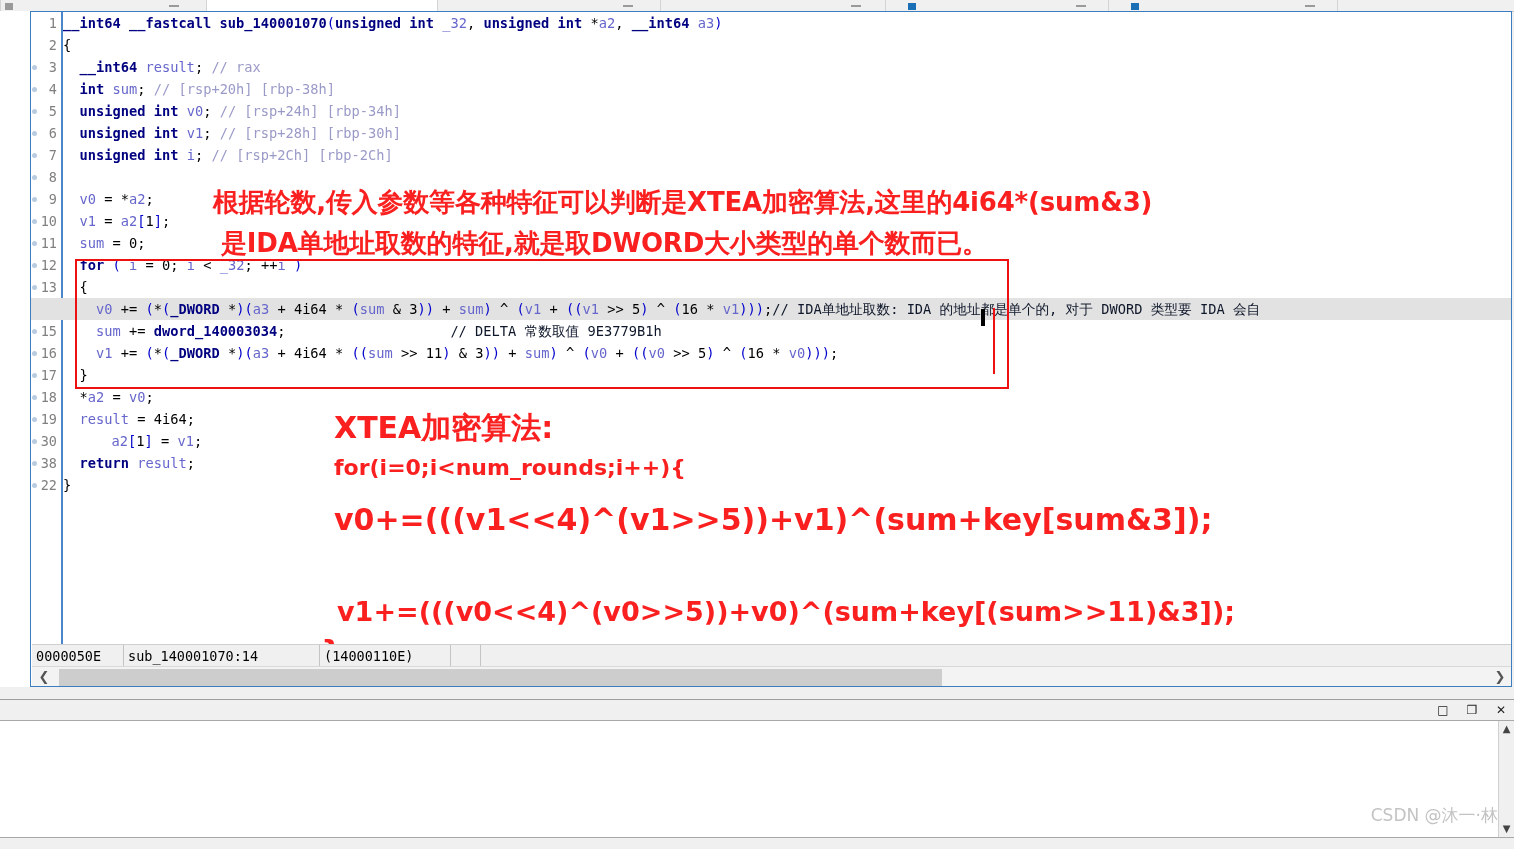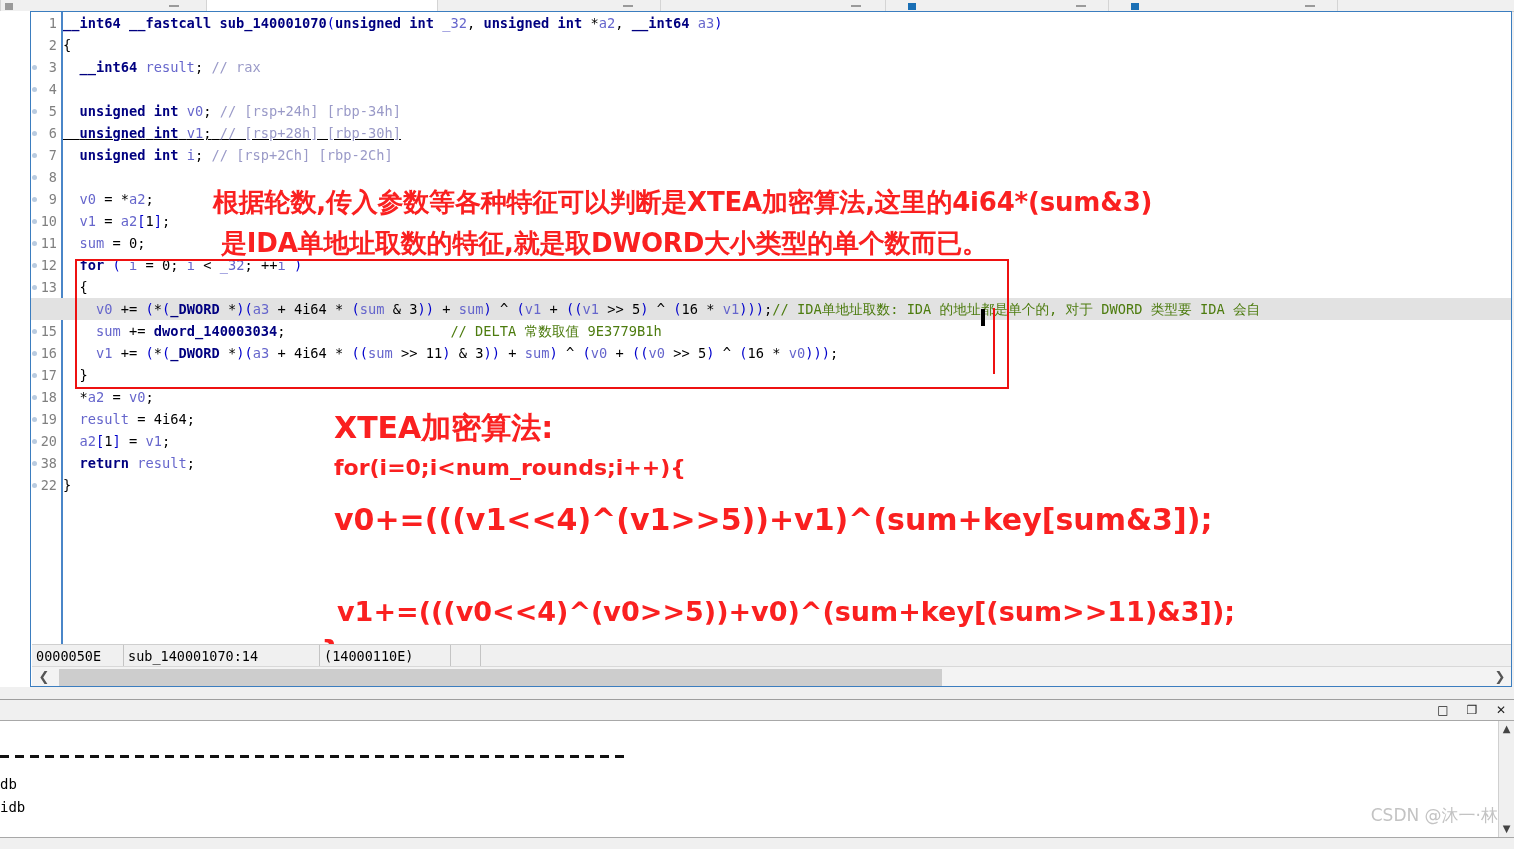--- a/index.html
+++ b/index.html
@@ -59,21 +59,21 @@
     font-size:13.7px;white-space:pre;
     font-family:"DejaVu Sans Mono","Liberation Mono",monospace;
     color:#000000;
   }
   .cl.hl{background:#e2e2e2;left:-32px;padding-left:32px;width:1480px;}
 
   
   .kw{color:#000080;font-weight:bold;}
   .var{color:#6666cc;}
   .num{color:#000000;}
-  .cmt{color:#4d7c0f;text-align:right;}
+  .cmt{color:#0f172a;text-align:right;}
   .cmt2{color:#9a9ac8;}
   .punc{color:#000000;}
   .par{color:#0000cc;}
   .glb{color:#000080;font-weight:bold;}
 
   
   .redbox{
     position:absolute;left:44px;top:247px;width:934px;height:130px;
     border:2px solid #ee1111;box-sizing:border-box;pointer-events:none;
   }
@@ -238,48 +238,49 @@
           <div class="gutterline" style="top: 308px;">15</div>
           <span class="gutterdot" style="top: 317px;"></span>
           <div class="gutterline" style="top: 330px;">16</div>
           <span class="gutterdot" style="top: 339px;"></span>
           <div class="gutterline" style="top: 352px;">17</div>
           <span class="gutterdot" style="top: 361px;"></span>
           <div class="gutterline" style="top: 374px;">18</div>
           <span class="gutterdot" style="top: 383px;"></span>
           <div class="gutterline" style="top: 396px;">19</div>
           <span class="gutterdot" style="top: 405px;"></span>
-          <div class="gutterline" style="top: 418px;">20</div>
+          <div class="gutterline" style="top: 418px;">30</div>
           <span class="gutterdot" style="top: 427px;"></span>
           <div class="gutterline" style="top: 440px;">38</div>
           <span class="gutterdot" style="top: 449px;"></span>
           <div class="gutterline" style="top: 462px;">22</div>
           <span class="gutterdot" style="top: 471px;"></span>
         </div>
       <div class="vrule"></div>
       <div class="codelines">
           <div class="cl" style="top: 0px;"><span class="kw">__int64</span> <span class="kw">__fastcall</span> <span class="glb">sub_140001070</span><span class="par">(</span><span class="kw">unsigned</span> <span class="kw">int</span> <span class="var">_32</span><span class="punc">,</span> <span class="kw">unsigned</span> <span class="kw">int</span> <span class="punc">*</span><span class="var">a2</span><span class="punc">,</span> <span class="kw">__int64</span> <span class="var">a3</span><span class="par">)</span></div>
           <div class="cl" style="top: 22px;"><span class="punc">{</span></div>
           <div class="cl" style="top: 44px;">  <span class="kw">__int64</span> <span class="var">result</span><span class="punc">;</span> <span class="cmt2">// rax</span></div>
+          <div class="cl" style="top: 66px;">  <span class="kw">int</span> <span class="var">sum</span><span class="punc">;</span> <span class="cmt2">// [rsp+20h] [rbp-38h]</span></div>
           <div class="cl" style="top: 88px;">  <span class="kw">unsigned</span> <span class="kw">int</span> <span class="var">v0</span><span class="punc">;</span> <span class="cmt2">// [rsp+24h] [rbp-34h]</span></div>
-          <div class="cl" style="top: 110px; text-decoration: underline;">  <span class="kw">unsigned</span> <span class="kw">int</span> <span class="var">v1</span><span class="punc">;</span> <span class="cmt2">// [rsp+28h] [rbp-30h]</span></div>
+          <div class="cl" style="top: 110px;">  <span class="kw">unsigned</span> <span class="kw">int</span> <span class="var">v1</span><span class="punc">;</span> <span class="cmt2">// [rsp+28h] [rbp-30h]</span></div>
           <div class="cl" style="top: 132px;">  <span class="kw">unsigned</span> <span class="kw">int</span> <span class="var">i</span><span class="punc">;</span> <span class="cmt2">// [rsp+2Ch] [rbp-2Ch]</span></div>
           <div class="cl" style="top: 154px;"></div>
           <div class="cl" style="top: 176px;">  <span class="var">v0</span> <span class="punc">=</span> <span class="punc">*</span><span class="var">a2</span><span class="punc">;</span></div>
           <div class="cl" style="top: 198px;">  <span class="var">v1</span> <span class="punc">=</span> <span class="var">a2</span><span class="par">[</span><span class="num">1</span><span class="par">]</span><span class="punc">;</span></div>
           <div class="cl" style="top: 220px;">  <span class="var">sum</span> <span class="punc">=</span> <span class="num">0</span><span class="punc">;</span></div>
           <div class="cl" style="top: 242px;">  <span class="kw">for</span> <span class="par">(</span> <span class="var">i</span> <span class="punc">=</span> <span class="num">0</span><span class="punc">;</span> <span class="var">i</span> <span class="punc">&lt;</span> <span class="var">_32</span><span class="punc">;</span> <span class="punc">+</span><span class="punc">+</span><span class="var">i</span> <span class="par">)</span></div>
           <div class="cl" style="top: 264px;">  <span class="punc">{</span></div>
           <div class="cl hl" style="top: 286px;">    <span class="var">v0</span> <span class="punc">+</span><span class="punc">=</span> <span class="par">(</span><span class="punc">*</span><span class="par">(</span><span class="kw">_DWORD</span> <span class="punc">*</span><span class="par">)</span><span class="par">(</span><span class="var">a3</span> <span class="punc">+</span> <span class="num">4i64</span> <span class="punc">*</span> <span class="par">(</span><span class="var">sum</span> <span class="punc">&amp;</span> <span class="num">3</span><span class="par">)</span><span class="par">)</span> <span class="punc">+</span> <span class="var">sum</span><span class="par">)</span> <span class="punc">^</span> <span class="par">(</span><span class="var">v1</span> <span class="punc">+</span> <span class="par">(</span><span class="par">(</span><span class="var">v1</span> <span class="punc">&gt;</span><span class="punc">&gt;</span> <span class="num">5</span><span class="par">)</span> <span class="punc">^</span> <span class="par">(</span><span class="num">16</span> <span class="punc">*</span> <span class="var">v1</span><span class="par">)</span><span class="par">)</span><span class="par">)</span><span class="punc">;</span><span class="cmt">// IDA单地址取数: IDA 的地址都是单个的, 对于 DWORD 类型要 IDA 会自</span></div>
           <div class="cl" style="top: 308px;">    <span class="var">sum</span> <span class="punc">+</span><span class="punc">=</span> <span class="glb">dword_140003034</span><span class="punc">;</span>                    <span class="cmt">// DELTA 常数取值 9E3779B1h</span></div>
           <div class="cl" style="top: 330px;">    <span class="var">v1</span> <span class="punc">+</span><span class="punc">=</span> <span class="par">(</span><span class="punc">*</span><span class="par">(</span><span class="kw">_DWORD</span> <span class="punc">*</span><span class="par">)</span><span class="par">(</span><span class="var">a3</span> <span class="punc">+</span> <span class="num">4i64</span> <span class="punc">*</span> <span class="par">(</span><span class="par">(</span><span class="var">sum</span> <span class="punc">&gt;</span><span class="punc">&gt;</span> <span class="num">11</span><span class="par">)</span> <span class="punc">&amp;</span> <span class="num">3</span><span class="par">)</span><span class="par">)</span> <span class="punc">+</span> <span class="var">sum</span><span class="par">)</span> <span class="punc">^</span> <span class="par">(</span><span class="var">v0</span> <span class="punc">+</span> <span class="par">(</span><span class="par">(</span><span class="var">v0</span> <span class="punc">&gt;</span><span class="punc">&gt;</span> <span class="num">5</span><span class="par">)</span> <span class="punc">^</span> <span class="par">(</span><span class="num">16</span> <span class="punc">*</span> <span class="var">v0</span><span class="par">)</span><span class="par">)</span><span class="par">)</span><span class="punc">;</span></div>
           <div class="cl" style="top: 352px;">  <span class="punc">}</span></div>
           <div class="cl" style="top: 374px;">  <span class="punc">*</span><span class="var">a2</span> <span class="punc">=</span> <span class="var">v0</span><span class="punc">;</span></div>
           <div class="cl" style="top: 396px;">  <span class="var">result</span> <span class="punc">=</span> <span class="num">4i64</span><span class="punc">;</span></div>
-          <div class="cl" style="top: 418px;">  <span class="var">a2</span><span class="par">[</span><span class="num">1</span><span class="par">]</span> <span class="punc">=</span> <span class="var">v1</span><span class="punc">;</span></div>
+          <div class="cl" style="top: 418px; padding-left: 32px;">  <span class="var">a2</span><span class="par">[</span><span class="num">1</span><span class="par">]</span> <span class="punc">=</span> <span class="var">v1</span><span class="punc">;</span></div>
           <div class="cl" style="top: 440px;">  <span class="kw">return</span> <span class="var">result</span><span class="punc">;</span></div>
           <div class="cl" style="top: 462px;"><span class="punc">}</span></div>
         </div>
     </div>
 
     <div class="redbox"></div>
     <div class="blkcaret"></div>
     <div class="redcaret"></div>
 
     <div class="anno top1">根据轮数,传入参数等各种特征可以判断是XTEA加密算法,这里的4i64*(sum&amp;3)</div>
@@ -305,26 +306,20 @@
     </div>
   </div>
 
   <div class="outwin">
     <div class="outtitle">
       <span class="winbtn" style="left:1430px;">□</span>
       <span class="winbtn" style="left:1459px;">❐</span>
       <span class="winbtn" style="left:1488px;">✕</span>
     </div>
 
-    <div class="outbody">
-      <div class="clipline"></div>
-      <div class="dashline"></div>
-      <div class="oline" style="top:53px;">db</div>
-      <div class="oline" style="top:76px;">idb</div>
-    </div>
 
     <div class="outvscroll">
       <span class="ovb" style="top:0;">▲</span>
       <span class="ovb" style="bottom:12px;">▼</span>
     </div>
 
     <div class="outfooter"></div>
     <div class="watermark">CSDN @沐一·林</div>
   </div>
 

